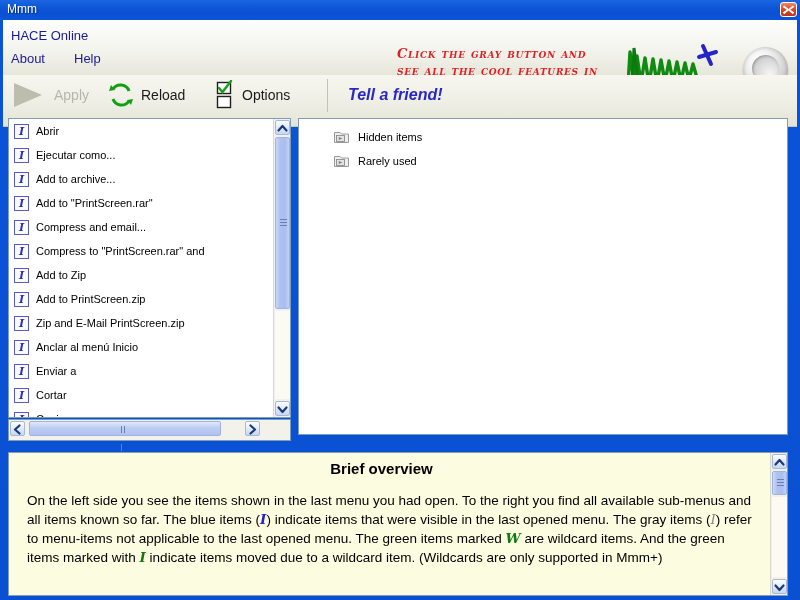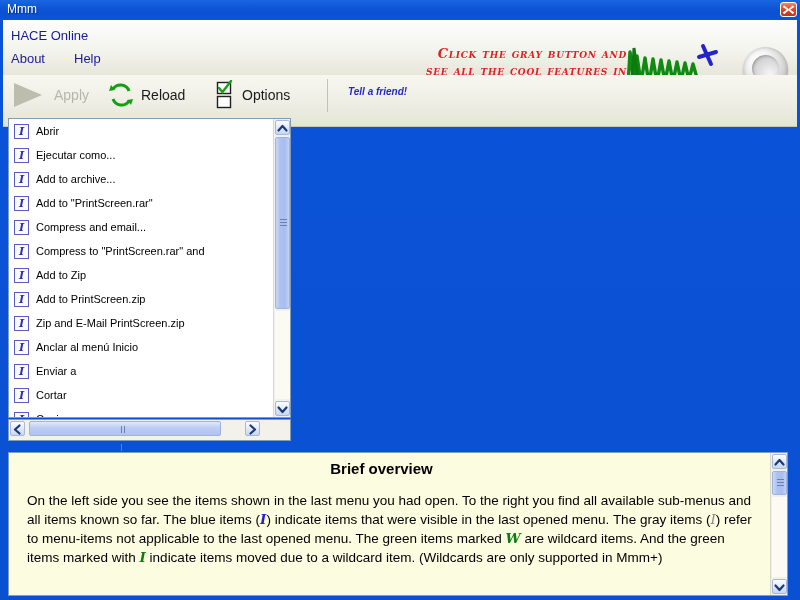--- a/index.html
+++ b/index.html
@@ -74,21 +74,21 @@
     line-height: 22px;
   }
   #link-hace { position: absolute; left: 0px; top: 2px; }
   #link-about { position: absolute; left: 0px; top: 25px; }
   #link-help  { position: absolute; left: 63px; top: 25px; }
 
   #promo {
     position: absolute;
     left: 394px; top: 25px;
     width: 230px;
-    text-align: right;
+    text-align: left;
   }
   .promo-line {
     display: block;
     color: #e02020;
     font-size: 13px;
     font-weight: bold;
     font-style: italic;
     font-variant: small-caps;
     letter-spacing: 0.7px;
     line-height: 17px;
@@ -148,21 +148,21 @@
   #tb-options { left: 212px; }
   #tb-sep {
     position: absolute;
     left: 324px; top: 4px;
     width: 1px; height: 33px;
     background: #c3c3b4;
   }
   #tell-friend {
     position: absolute;
     left: 345px; top: 11px;
-    font-size: 10px;
+    font-size: 16px;
     font-weight: bold;
     font-style: italic;
     color: #2828c8;
     cursor: pointer;
   }
 
   
   .panel {
     position: absolute;
     background: #ffffff;
@@ -502,20 +502,40 @@
     <div class="hsb-thumb" style="left:20px; width:192px;">
       <div class="hsb-grip"><i></i><i></i><i></i></div>
     </div>
     <div class="hsb-btn hsb-right" style="right:30px;">
       <svg width="13" height="13" viewBox="0 0 13 13">
         <path d="M4.5 2.5 L9 6.5 L4.5 10.5" fill="none" stroke="#1a3a78" stroke-width="2.2" stroke-linecap="round" stroke-linejoin="round"></path>
       </svg>
     </div>
   </div>
 
+  <div class="panel" id="right-panel">
+    <div id="right-list" style="left:30px; right:6px; top:6px;">
+        <div class="list-row">
+          <span class="icon-folder"><svg width="17" height="14" viewBox="0 0 17 14">
+              <path d="M0.5 2.5 H6 L7.5 4 H14.5 V12.5 H0.5 Z" fill="#efefef" stroke="#9a9a9a" stroke-width="1"></path>
+              <rect x="2.5" y="5.5" width="8" height="6" fill="#e2e2e2" stroke="#8c8c8c" stroke-width="0.9"></rect>
+              <path d="M4.8 6.9 L8.2 8.5 L4.8 10.1 Z" fill="#7d7d7d"></path>
+            </svg></span>
+          <span class="item-label">Hidden items</span>
+        </div>
+        <div class="list-row">
+          <span class="icon-folder"><svg width="17" height="14" viewBox="0 0 17 14">
+              <path d="M0.5 2.5 H6 L7.5 4 H14.5 V12.5 H0.5 Z" fill="#efefef" stroke="#9a9a9a" stroke-width="1"></path>
+              <rect x="2.5" y="5.5" width="8" height="6" fill="#e2e2e2" stroke="#8c8c8c" stroke-width="0.9"></rect>
+              <path d="M4.8 6.9 L8.2 8.5 L4.8 10.1 Z" fill="#7d7d7d"></path>
+            </svg></span>
+          <span class="item-label">Rarely used</span>
+        </div>
+      </div>
+  </div>
 
   <div id="info-panel">
     <div id="info-heading">Brief overview</div>
     <div id="info-body">
       <span>On the left side you see the items shown in the last menu you had open. To the right you find all available sub-menus and all items known so far. The blue items (</span><b class="blue">I</b><span>) indicate items that were visible in the last opened menu. The gray items (</span><b class="gray">I</b><span>) refer to menu-items not applicable to the last opened menu. The green items marked </span><b class="green">W</b><span> are wildcard items. And the green items marked with </span><b class="green">I</b><span> indicate items moved due to a wildcard item. (Wildcards are only supported in Mmm+)</span>
     </div>
 
     <div id="info-vscroll">
       <div class="sb-btn sb-up">
         <svg width="13" height="13" viewBox="0 0 13 13">

